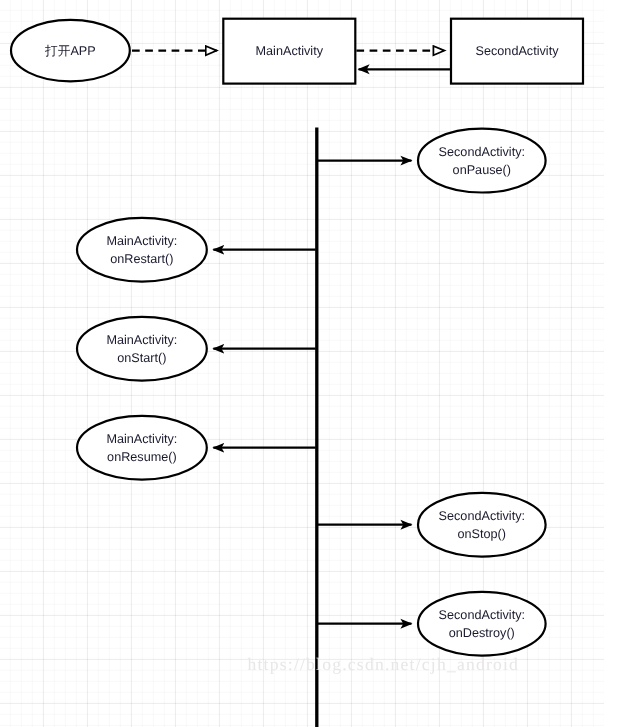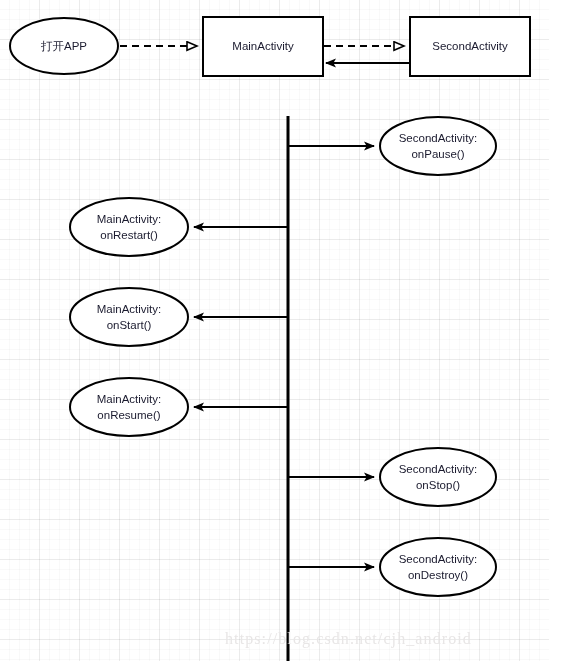--- a/index.html
+++ b/index.html
@@ -52,21 +52,21 @@
     stroke-dasharray: 7 5;
   }
   .lifeline {
     stroke: #000000;
     stroke-width: 3;
     fill: none;
   }
   .watermark {
     position: absolute;
     left: 225px;
-    top: 630px;
+    top: 596px;
     font-family: "Liberation Serif", serif;
     font-size: 16px;
     letter-spacing: 1.1px;
     color: #e8e6e6;
     white-space: nowrap;
     user-select: none;
   }
 </style>
 </head>
 <body>

